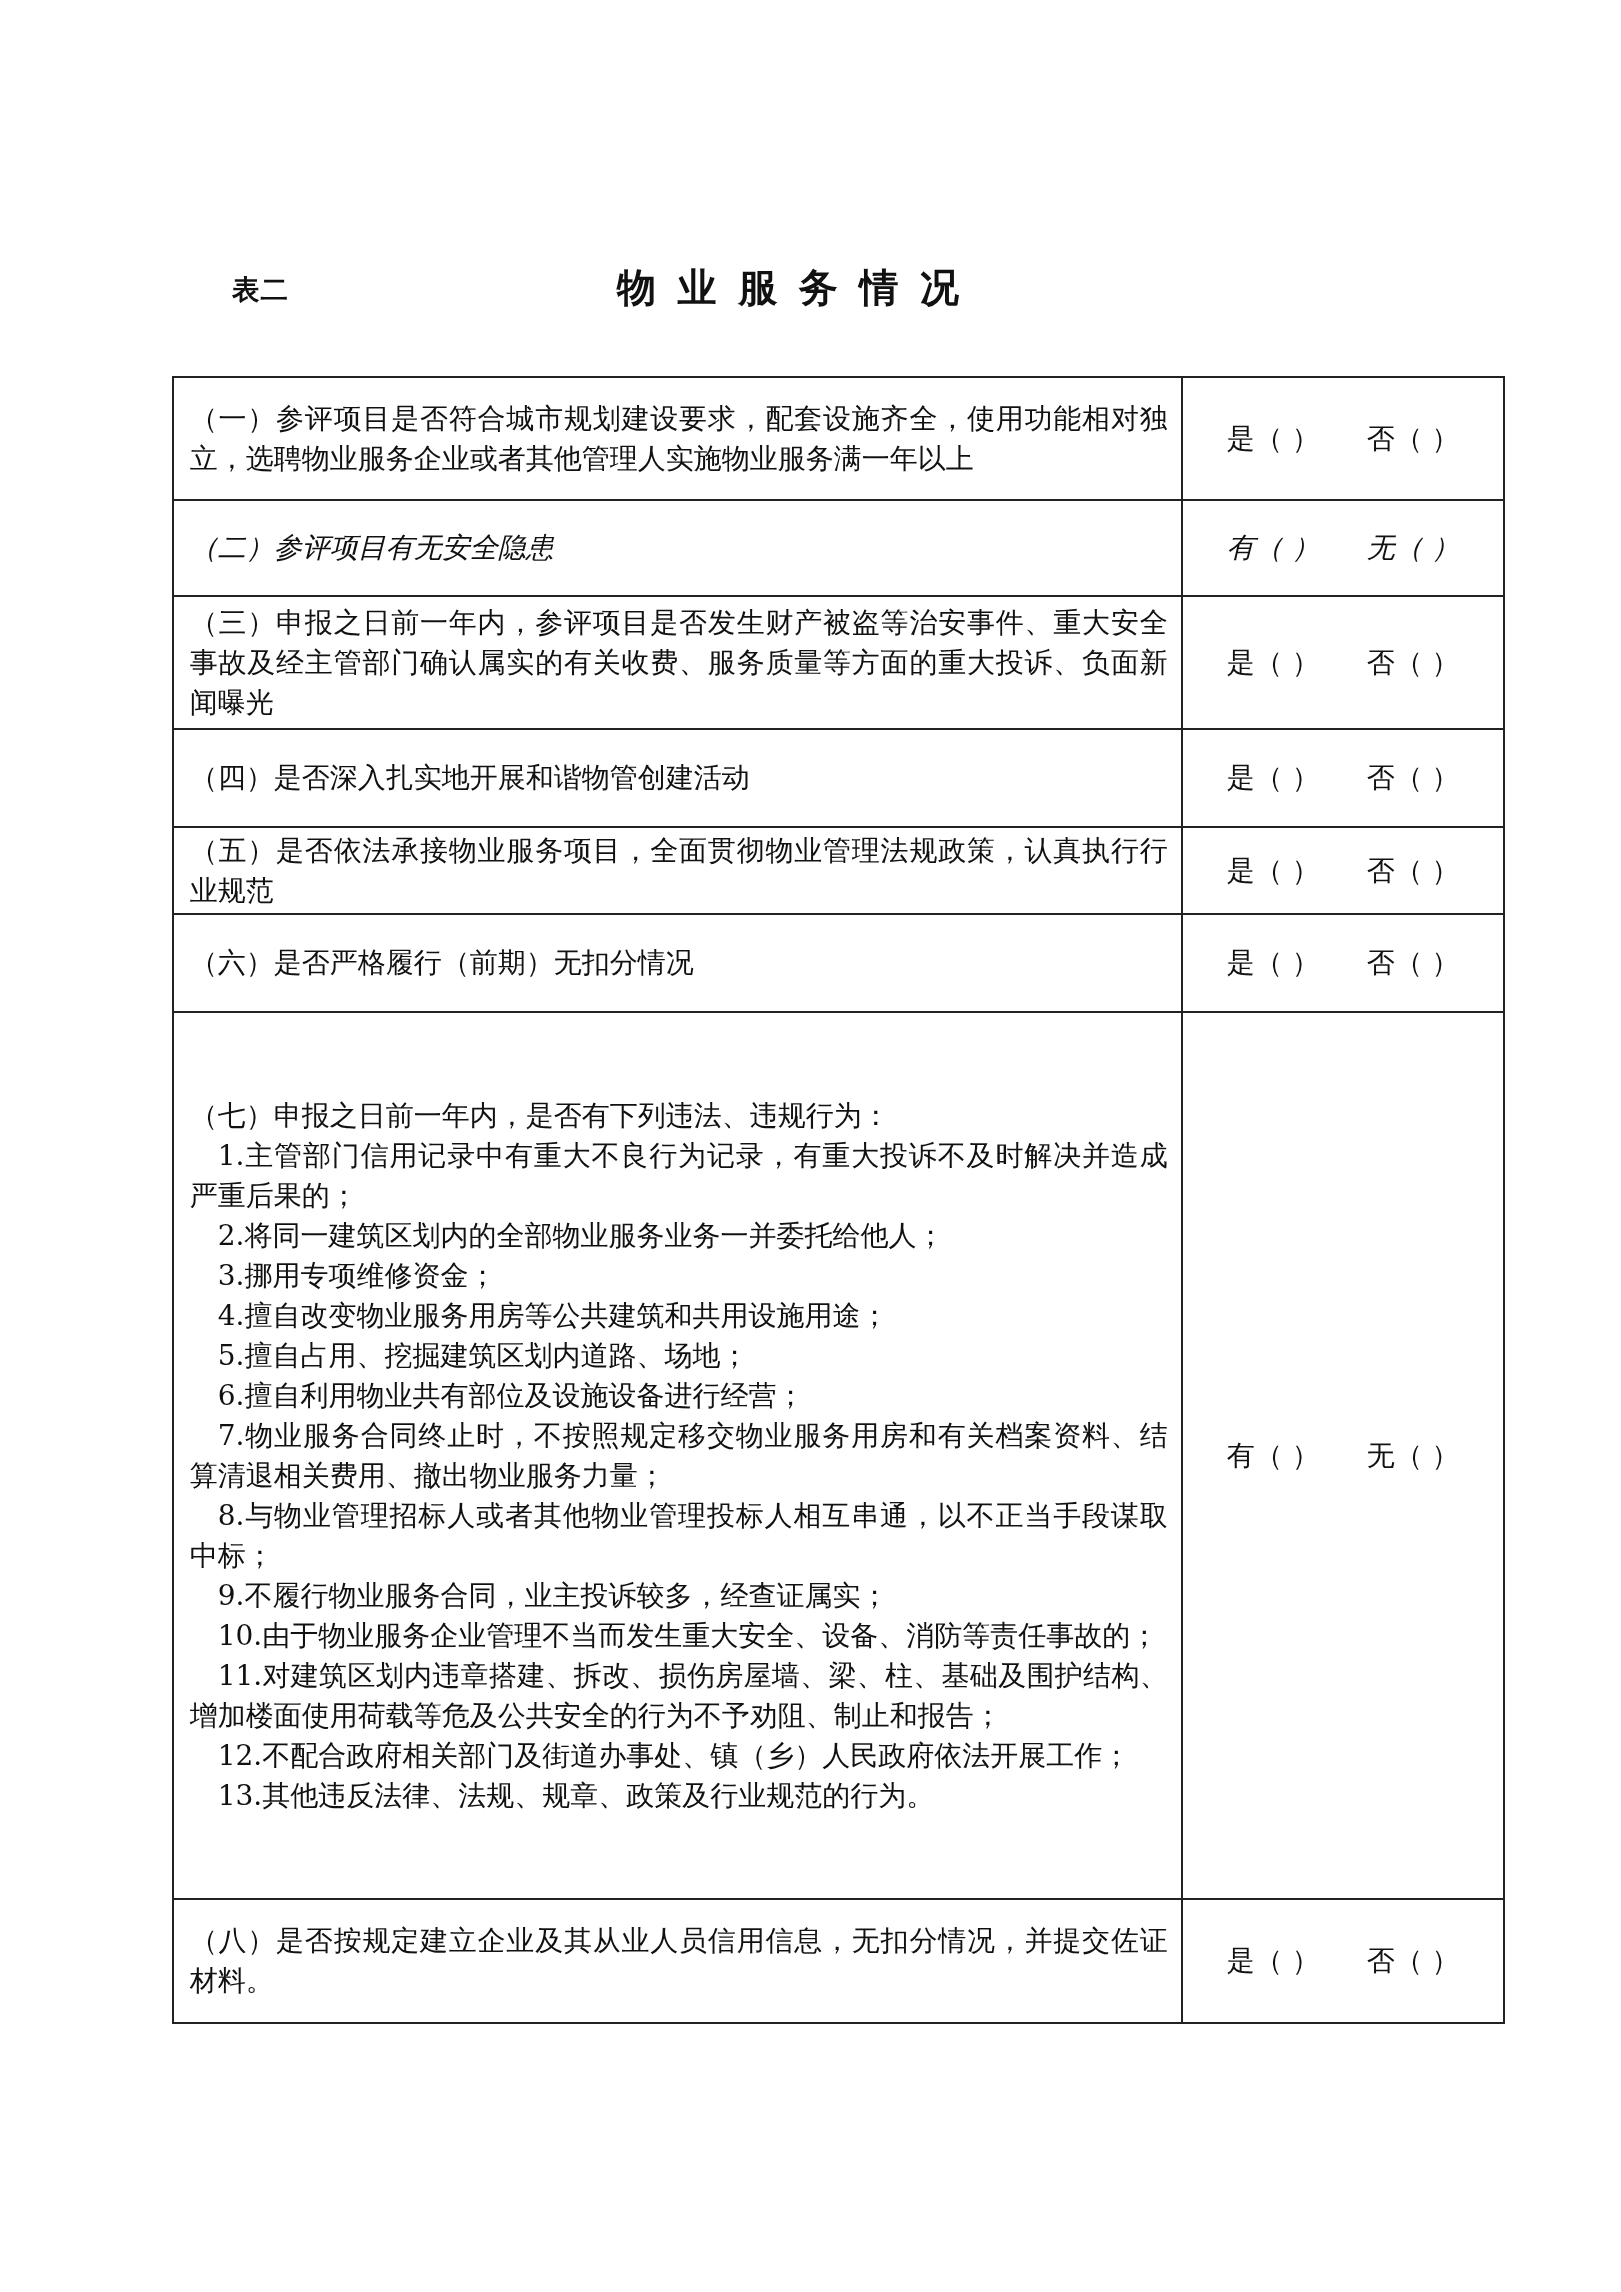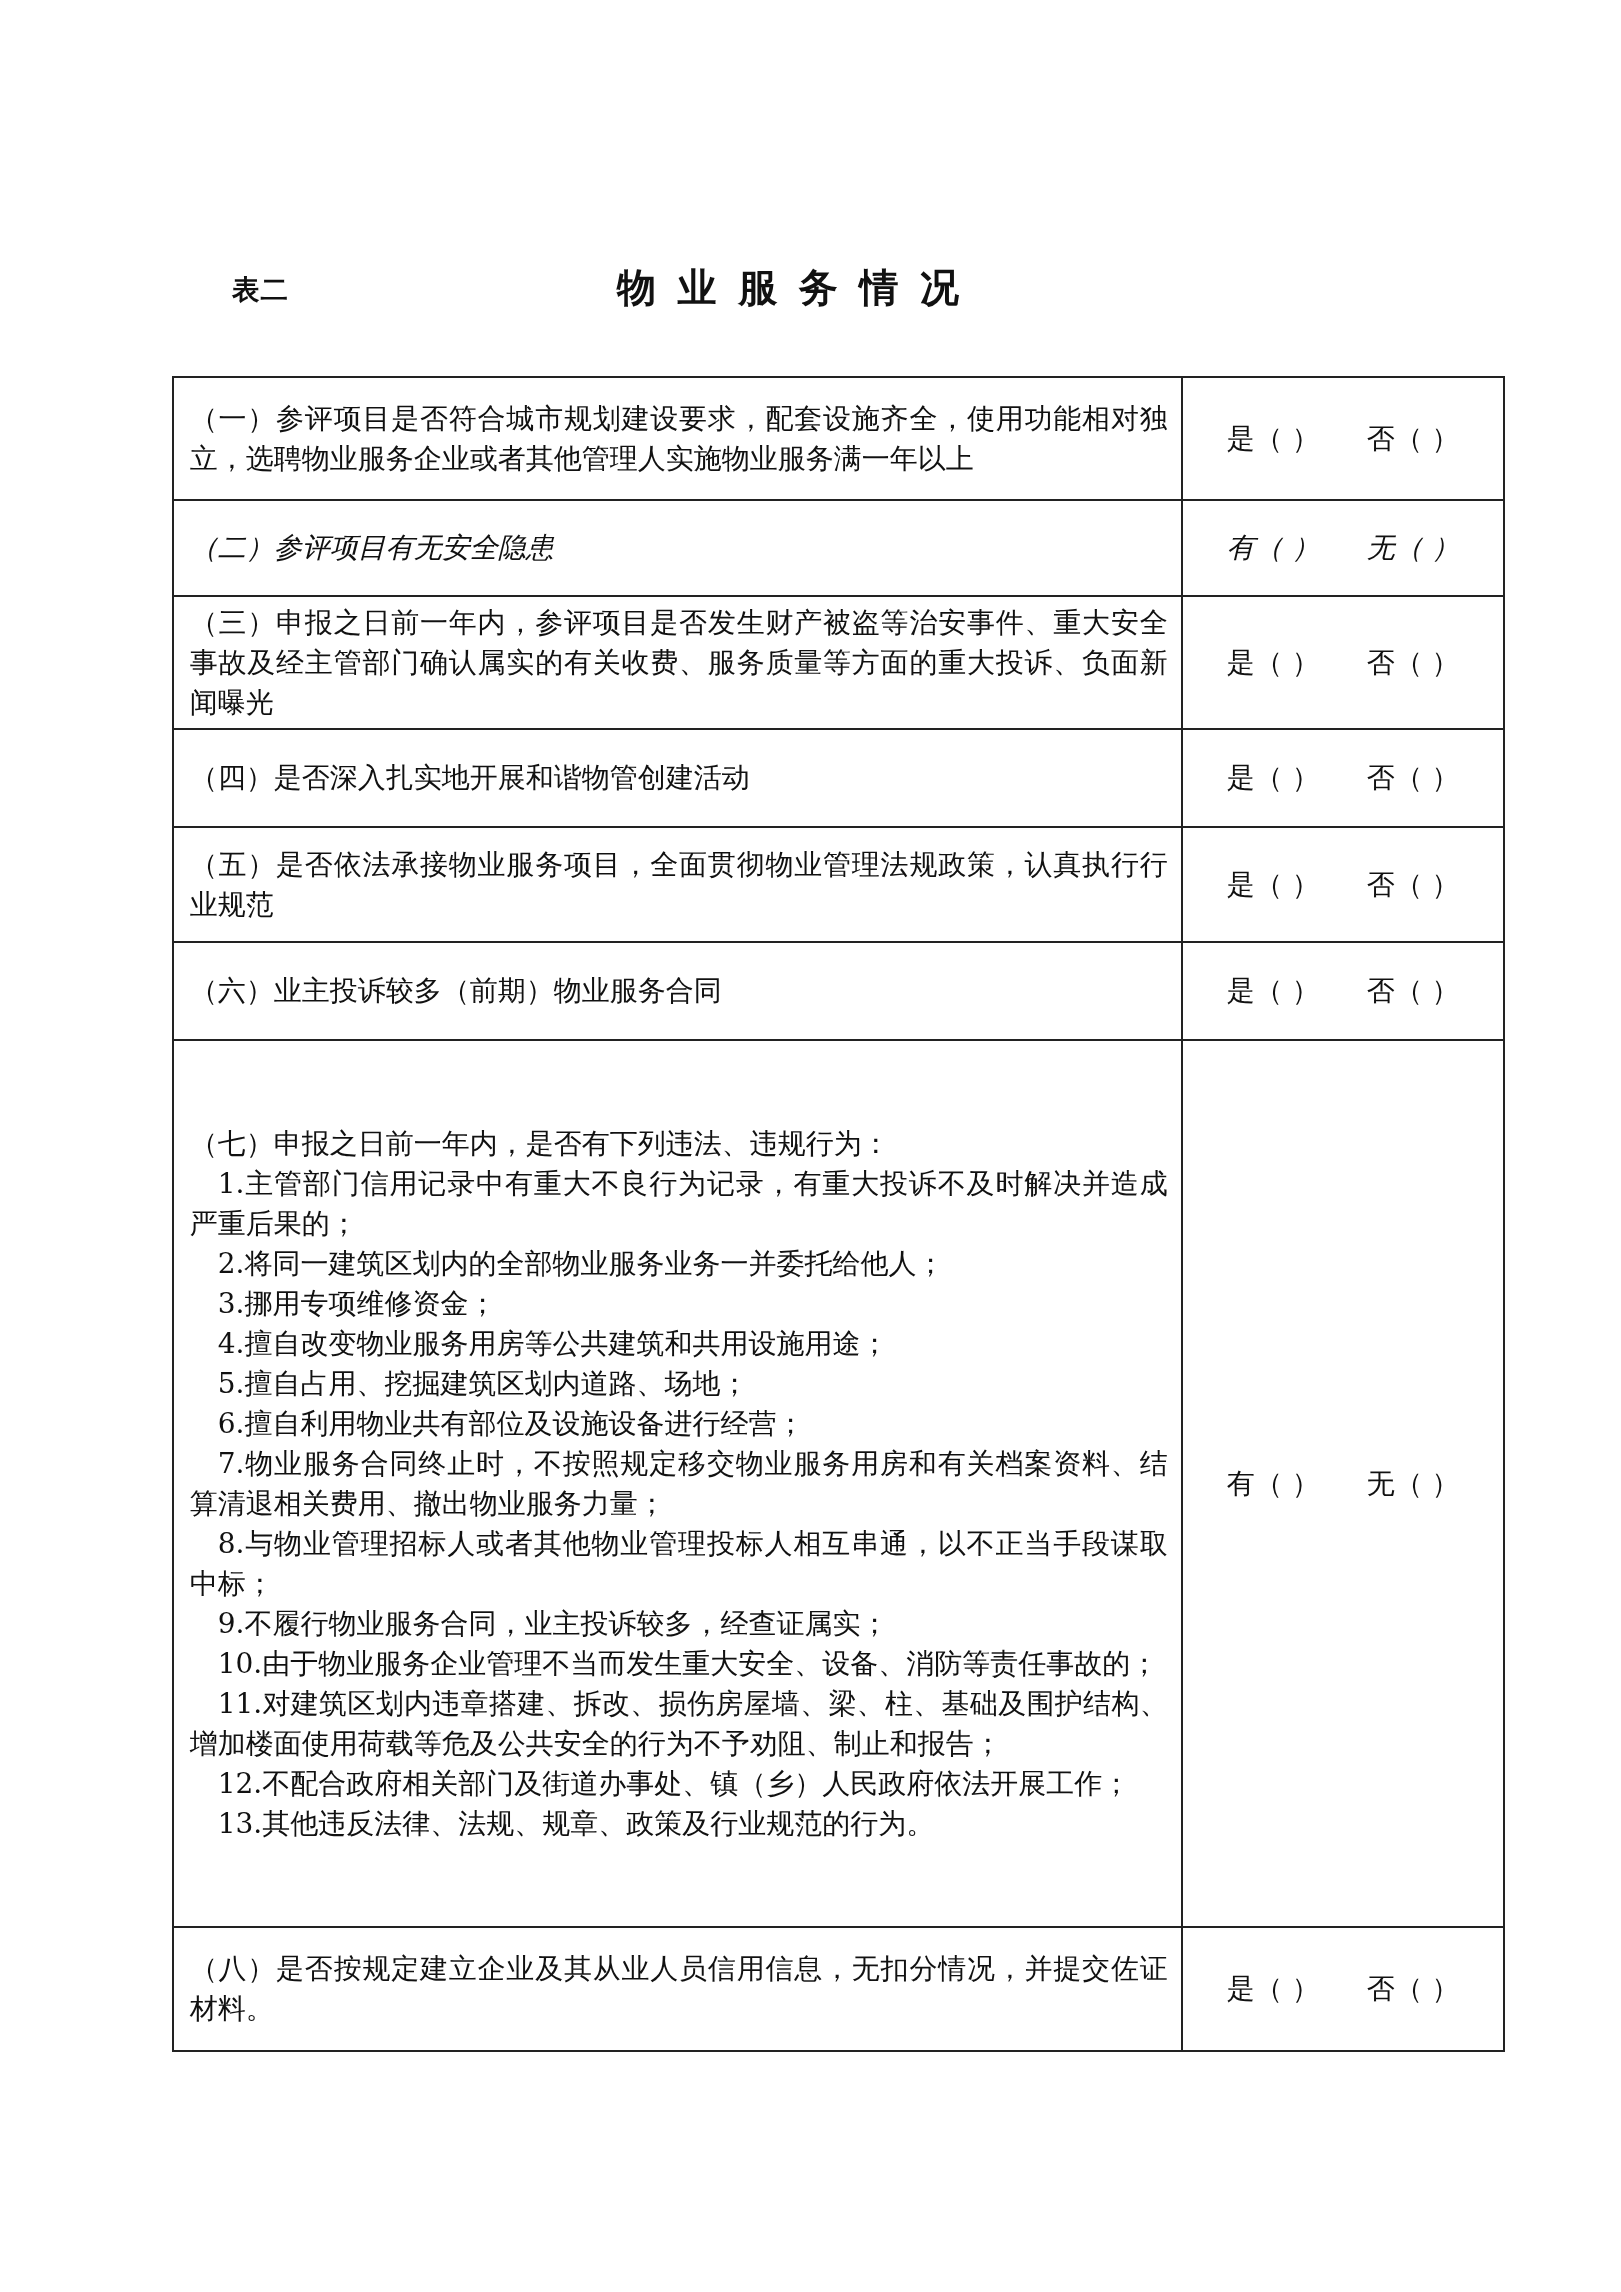--- a/index.html
+++ b/index.html
@@ -69,32 +69,32 @@
 
   <tr style="height: 98px;">
     <td class="question">
       <span class="lead">（四）是否深入扎实地开展和谐物管创建活动</span>
     </td>
     <td class="answer">
       <span class="opt">是（  ）</span><span class="opt">否（  ）</span>
     </td>
   </tr>
 
-  <tr style="height: 115px;">
+  <tr style="height: 87px;">
     <td class="question">
       <span class="lead">（五）是否依法承接物业服务项目，全面贯彻物业管理法规政策，认真执行行业规范</span>
     </td>
     <td class="answer">
       <span class="opt">是（  ）</span><span class="opt">否（  ）</span>
     </td>
   </tr>
 
   <tr style="height: 98px;">
     <td class="question">
-      <span class="lead">（六）业主投诉较多（前期）物业服务合同</span>
+      <span class="lead">（六）是否严格履行（前期）无扣分情况</span>
     </td>
     <td class="answer">
       <span class="opt">是（  ）</span><span class="opt">否（  ）</span>
     </td>
   </tr>
 
   <tr style="height: 887px;">
     <td class="question">
       <span class="lead">（七）申报之日前一年内，是否有下列违法、违规行为：</span>
     <div class="sub">1.主管部门信用记录中有重大不良行为记录，有重大投诉不及时解决并造成严重后果的；</div>

